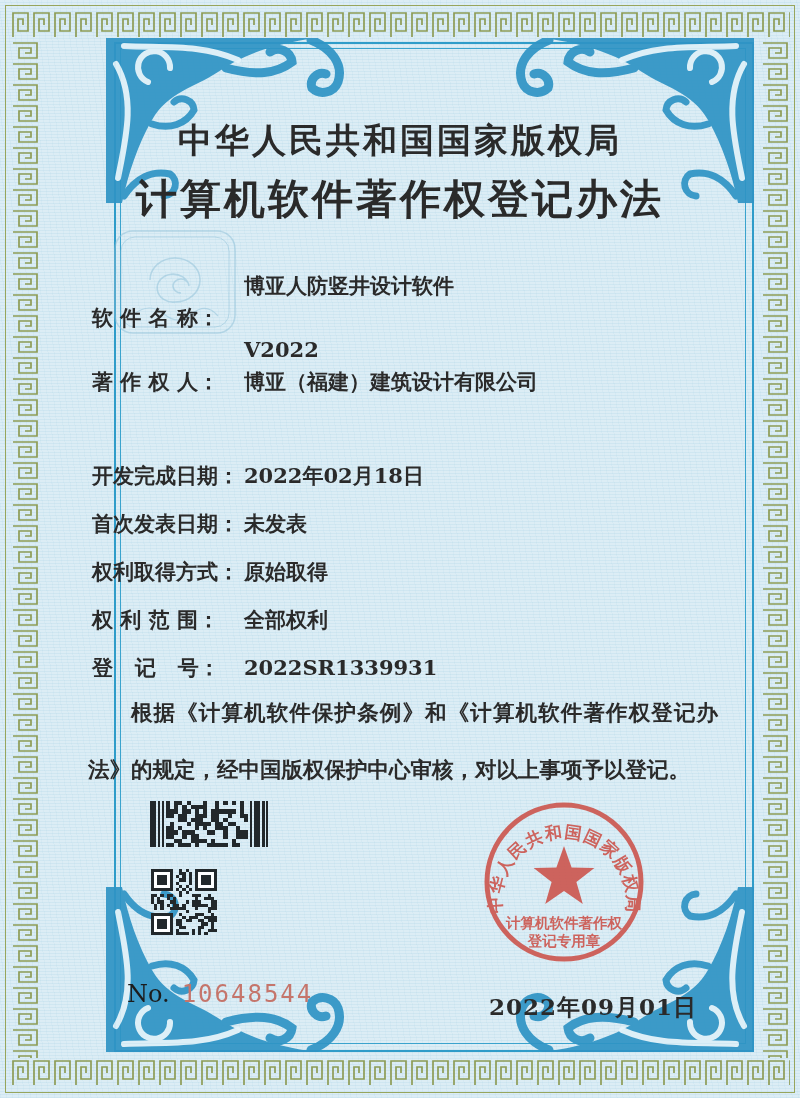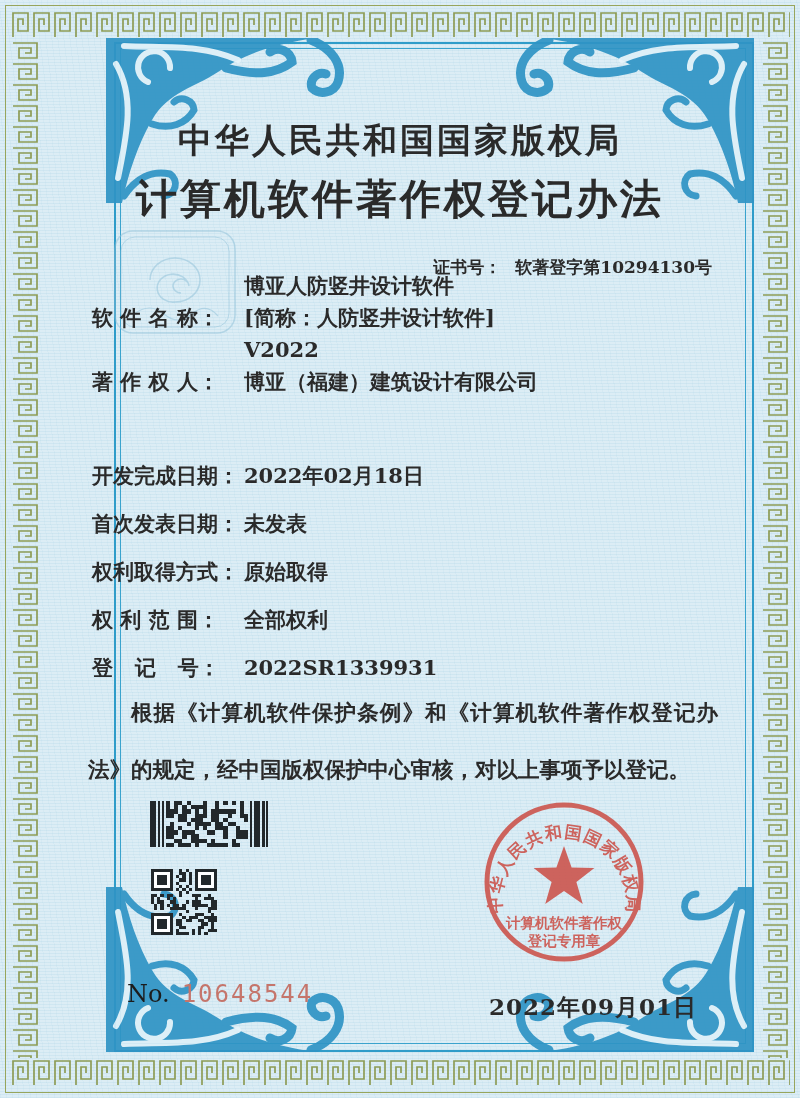--- a/index.html
+++ b/index.html
@@ -123,30 +123,27 @@
     <g fill="none" stroke="#8fc0d8" stroke-width="1.6">
       <rect x="3" y="3" width="120" height="102" rx="18"></rect>
       <rect x="9" y="9" width="108" height="90" rx="14" stroke-width="1"></rect>
       <path d="M38,52 a25,22 0 1 1 25,22 a16,14 0 1 1 14,-16 a8,7 0 1 0 -8,7"></path>
       <path d="M22,86 q16,-12 30,0 q14,12 28,0 q14,-12 26,2" stroke-width="1.2"></path>
     </g>
   </svg>
 
   <div class="authority">中华人民共和国国家版权局</div>
   <div class="cert-title">计算机软件著作权登记办法</div>
-  <div class="cert-no">
-    <span class="lbl">证书号：</span><span>软著登字第10294130号</span>
-  </div>
 
   <div class="fields">
     <div class="frow">
       <span class="flabel">软 件 名 称：</span>
       <span class="fvalue">
         <span>博亚人防竖井设计软件</span><br>
-        <span>[简称：人防竖井设计软件]</span><br>
+        <br>
         <span>V2022</span>
       </span>
     </div>
     <div class="frow">
       <span class="flabel">著 作 权 人：</span>
       <span class="fvalue">博亚（福建）建筑设计有限公司</span>
     </div>
     <div class="frow mt-lg">
       <span class="flabel">开发完成日期：</span>
       <span class="fvalue">2022年02月18日</span>

